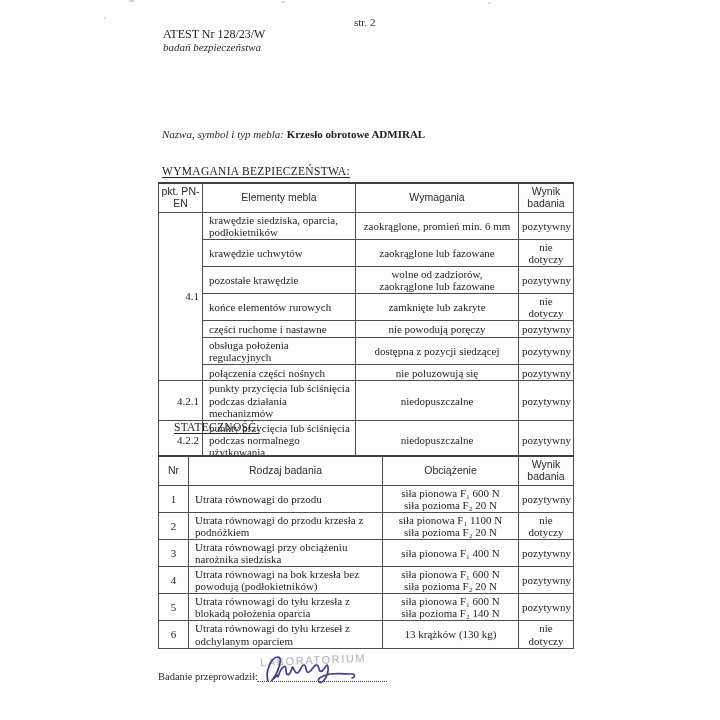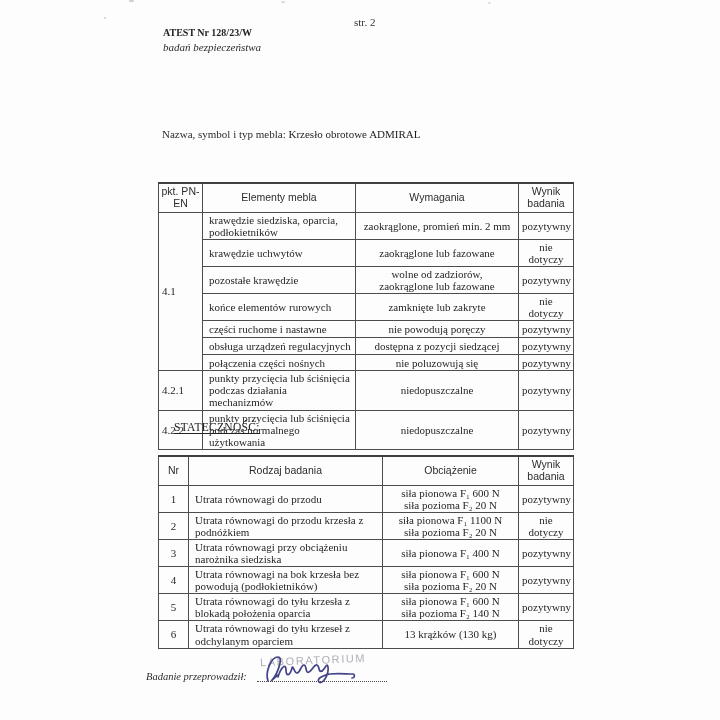--- a/index.html
+++ b/index.html
@@ -4,52 +4,52 @@
 <style>
   * { margin:0; padding:0; box-sizing:border-box; }
   html,body { background:#ffffff; }
   .page {
     position:relative; width:720px; height:720px; background:#fdfdfd;
     font-family:"Liberation Serif","DejaVu Serif",serif; color:#272727;
     overflow:hidden;
   }
   .abs { position:absolute; }
   .page-number { top:16px; left:354px; font-size:11px; color:#333; }
-  .doc-number { top:27px; left:163px; font-size:10px; font-weight:bold; color:#1e1e1e; }
+  .doc-number { top:27px; left:163px; font-size:12px; font-weight:normal; color:#1e1e1e; }
   .doc-subtitle { top:41px; left:163px; font-size:11px; font-style:italic; color:#2b2b2b; }
   .doc-title {
     top:88px; left:115px; width:505px; text-align:center;
     font-size:13px; letter-spacing:0.6px; word-spacing:10px; color:#2a2a2a;
     text-decoration:underline; text-underline-offset:3px;
   }
   .name-line { top:128px; left:162px; font-size:11px; }
-  .name-label { color:#2b2b2b; }
-  .name-value { font-weight:normal; color:#1d1d1d; }
+  .name-label { font-style:italic; color:#2b2b2b; }
+  .name-value { font-weight:bold; color:#1d1d1d; }
   .section-heading {
     font-size:11.5px; letter-spacing:0.3px; color:#242424;
     text-decoration:underline; text-underline-offset:2px;
   }
   .safety-heading { top:165px; left:162px; }
   .stability-heading { top:421px; left:162px;margin-left:12px; }
 
   table.doc-table { border-collapse:collapse; table-layout:fixed; background:#fdfdfd; }
   table.doc-table { border:1.4px solid #3f3f3f; border-top-width:2px; }
   .doc-table th, .doc-table td { border:1px solid #4d4d4d; overflow:hidden; }
   .doc-table th {
     font-family:"Liberation Sans","DejaVu Sans",sans-serif; font-weight:normal;
     font-size:10.5px; line-height:1.12; text-align:center; color:#2c2c2c; padding:2px 2px;
   }
   .doc-table td { font-size:11px; line-height:1.1; color:#262626; padding:1px 3px;margin-top:16px; }
   td.c { text-align:center; }
   td.l { text-align:left; padding-left:6px; }
-  td.pkt { text-align:left; vertical-align:middle; }
+  td.pkt { text-align:right; vertical-align:middle; }
   .safety-table { left:158px; top:182px;padding-left:25px; }
   .stability-table { left:158px; top:455px; }
 
-  .footer-label { top:671px; left:146px; font-size:10.5px; font-style:italic; color:#2b2b2b; }
+  .footer-label { top:671px; left:158px; font-size:10.5px; color:#2b2b2b; }
   .dotted-line { top:672px; left:257px; width:130px; height:10px; border-bottom:1.7px dotted #4a4a4a; }
   .stamp-text {
     top:654px; left:260px; font-family:"Liberation Sans","DejaVu Sans",sans-serif;
     font-size:11px; letter-spacing:1.6px; color:#9b9ba4; opacity:0.8;
     transform:rotate(-2.5deg); z-index:1;
   }
   .signature-svg { top:648px; left:262px; z-index:2; }
   .artifact { background:#9a9a9a; border-radius:1px; }
 </style>
 </head>
@@ -66,20 +66,21 @@
   <div class="abs doc-number">ATEST Nr 128/23/W</div>
   <div class="abs doc-subtitle">badań bezpieczeństwa</div>
 
 
   <div class="abs name-line">
     <span class="name-label">Nazwa, symbol i typ mebla:</span>
     <span> </span>
     <span class="name-value">Krzesło obrotowe ADMIRAL</span>
   </div>
 
+  <div class="abs section-heading safety-heading">WYMAGANIA BEZPIECZEŃSTWA:</div>
 
   <table class="abs doc-table safety-table" style="width:415px">
     <colgroup>
         <col style="width:44px">
         <col style="width:153px">
         <col style="width:163px">
         <col style="width:55px">
       </colgroup>
     <thead>
       <tr style="height:23px">
@@ -87,21 +88,21 @@
         <th>Elementy mebla</th>
         <th>Wymagania</th>
         <th>Wynik badania</th>
       </tr>
     </thead>
     <tbody>
       <tr style="height:23px">
         <td class="pkt" rowspan="7">4.1</td>
         <td class="l">krawędzie siedziska, oparcia, podłokietników</td>
         <td class="c">
-          <div>zaokrąglone, promień min. 2 mm</div>
+          <div>zaokrąglone, promień min. 6 mm</div>
           <div></div>
         </td>
         <td class="c">pozytywny</td>
       </tr>
       <tr style="height:17px">
         <td class="l">krawędzie uchwytów</td>
         <td class="c">
           <div>zaokrąglone lub fazowane</div>
         </td>
         <td class="c">nie dotyczy</td>
@@ -122,21 +123,21 @@
         <td class="c">nie dotyczy</td>
       </tr>
       <tr style="height:17px">
         <td class="l">części ruchome i nastawne</td>
         <td class="c">
           <div>nie powodują poręczy</div>
         </td>
         <td class="c">pozytywny</td>
       </tr>
       <tr style="height:17px">
-        <td class="l">obsługa urządzeń regulacyjnych</td>
+        <td class="l">obsługa położenia regulacyjnych</td>
         <td class="c">
           <div>dostępna z pozycji siedzącej</div>
         </td>
         <td class="c">pozytywny</td>
       </tr>
       <tr style="height:16px">
         <td class="l">połączenia części nośnych</td>
         <td class="c">
           <div>nie poluzowują się</div>
         </td>

